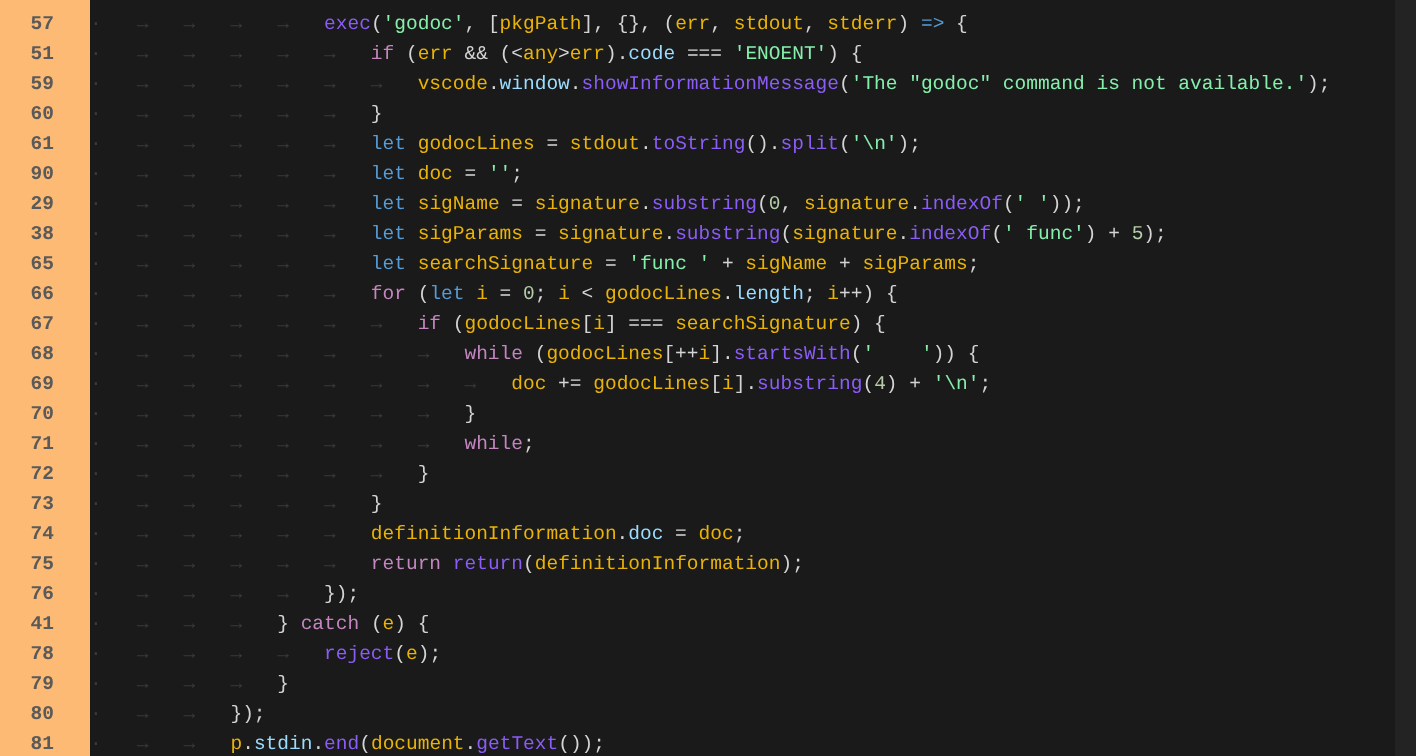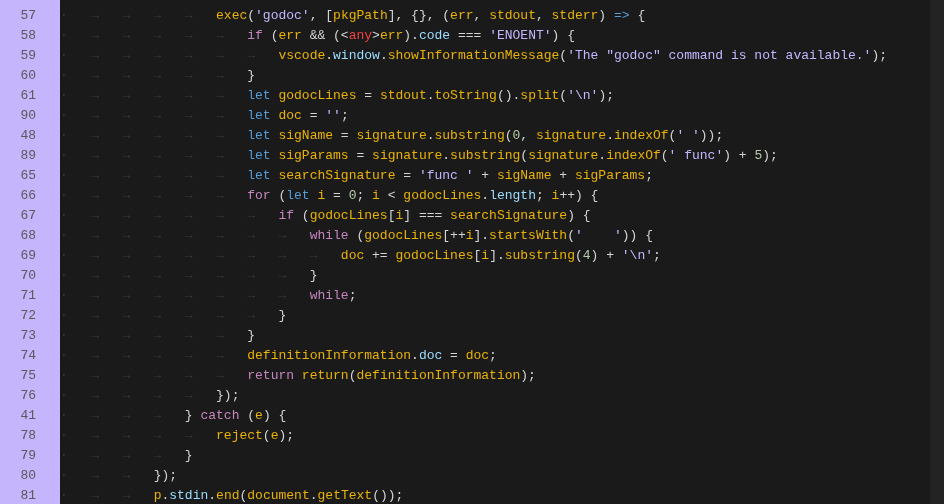--- a/index.html
+++ b/index.html
@@ -8,24 +8,25 @@
   font-family: Menlo, Monaco, "Courier New", monospace;
   font-size: 13px;
   line-height: 20px;
   color: #d4d4d4;
   overflow: hidden;
   width: 944px;
   height: 504px;
 }
 .editor { display: flex; height: 100%; }
 .gutter {
-  background: #c4b5fd;
+  background: #fdba74;
   width: 60px;
   flex-shrink: 0;
   padding-top: 6px;
+  font-weight: bold;
 }
 .gutter-line {
   height: 20px;
   color: #5a5a5a;
   text-align: right;
   padding-right: 24px;
   font-size: 13px;
 }
 .code {
   flex: 1;
@@ -44,44 +45,44 @@
 .line {
   height: 20px;
   white-space: pre;
   display: flex;
   align-items: center;
 }
 .ws {
   color: #3a3a3a;
   display: inline-block;
 }
-.tok-call { color: #eab308; }
-.tok-str { color: #c4b5fd; }
+.tok-call { color: #8b5cf6; }
+.tok-str { color: #86efac; }
 .tok-kw { color: #569cd6; }
 .tok-ctrl { color: #c586c0; }
 .tok-var { color: #eab308; }
 .tok-prop { color: #9cdcfe; }
 .tok-num { color: #b5cea8; }
-.tok-type { color: #ef4444; font-family: Liberation Mono, monospace; }
+.tok-type { color: #eab308; font-family: Liberation Mono, monospace; }
 .tok-plain { color: #d4d4d4; }
 .tok-paren { color: #d4d4d4; }
 </style>
 </head>
 <body>
 
 <div class="editor">
   <div class="gutter" id="gutter">
       <div class="gutter-line">57</div>
-      <div class="gutter-line">58</div>
+      <div class="gutter-line">51</div>
       <div class="gutter-line">59</div>
       <div class="gutter-line">60</div>
       <div class="gutter-line">61</div>
       <div class="gutter-line">90</div>
-      <div class="gutter-line">48</div>
-      <div class="gutter-line">89</div>
+      <div class="gutter-line">29</div>
+      <div class="gutter-line">38</div>
       <div class="gutter-line">65</div>
       <div class="gutter-line">66</div>
       <div class="gutter-line">67</div>
       <div class="gutter-line">68</div>
       <div class="gutter-line">69</div>
       <div class="gutter-line">70</div>
       <div class="gutter-line">71</div>
       <div class="gutter-line">72</div>
       <div class="gutter-line">73</div>
       <div class="gutter-line">74</div>

